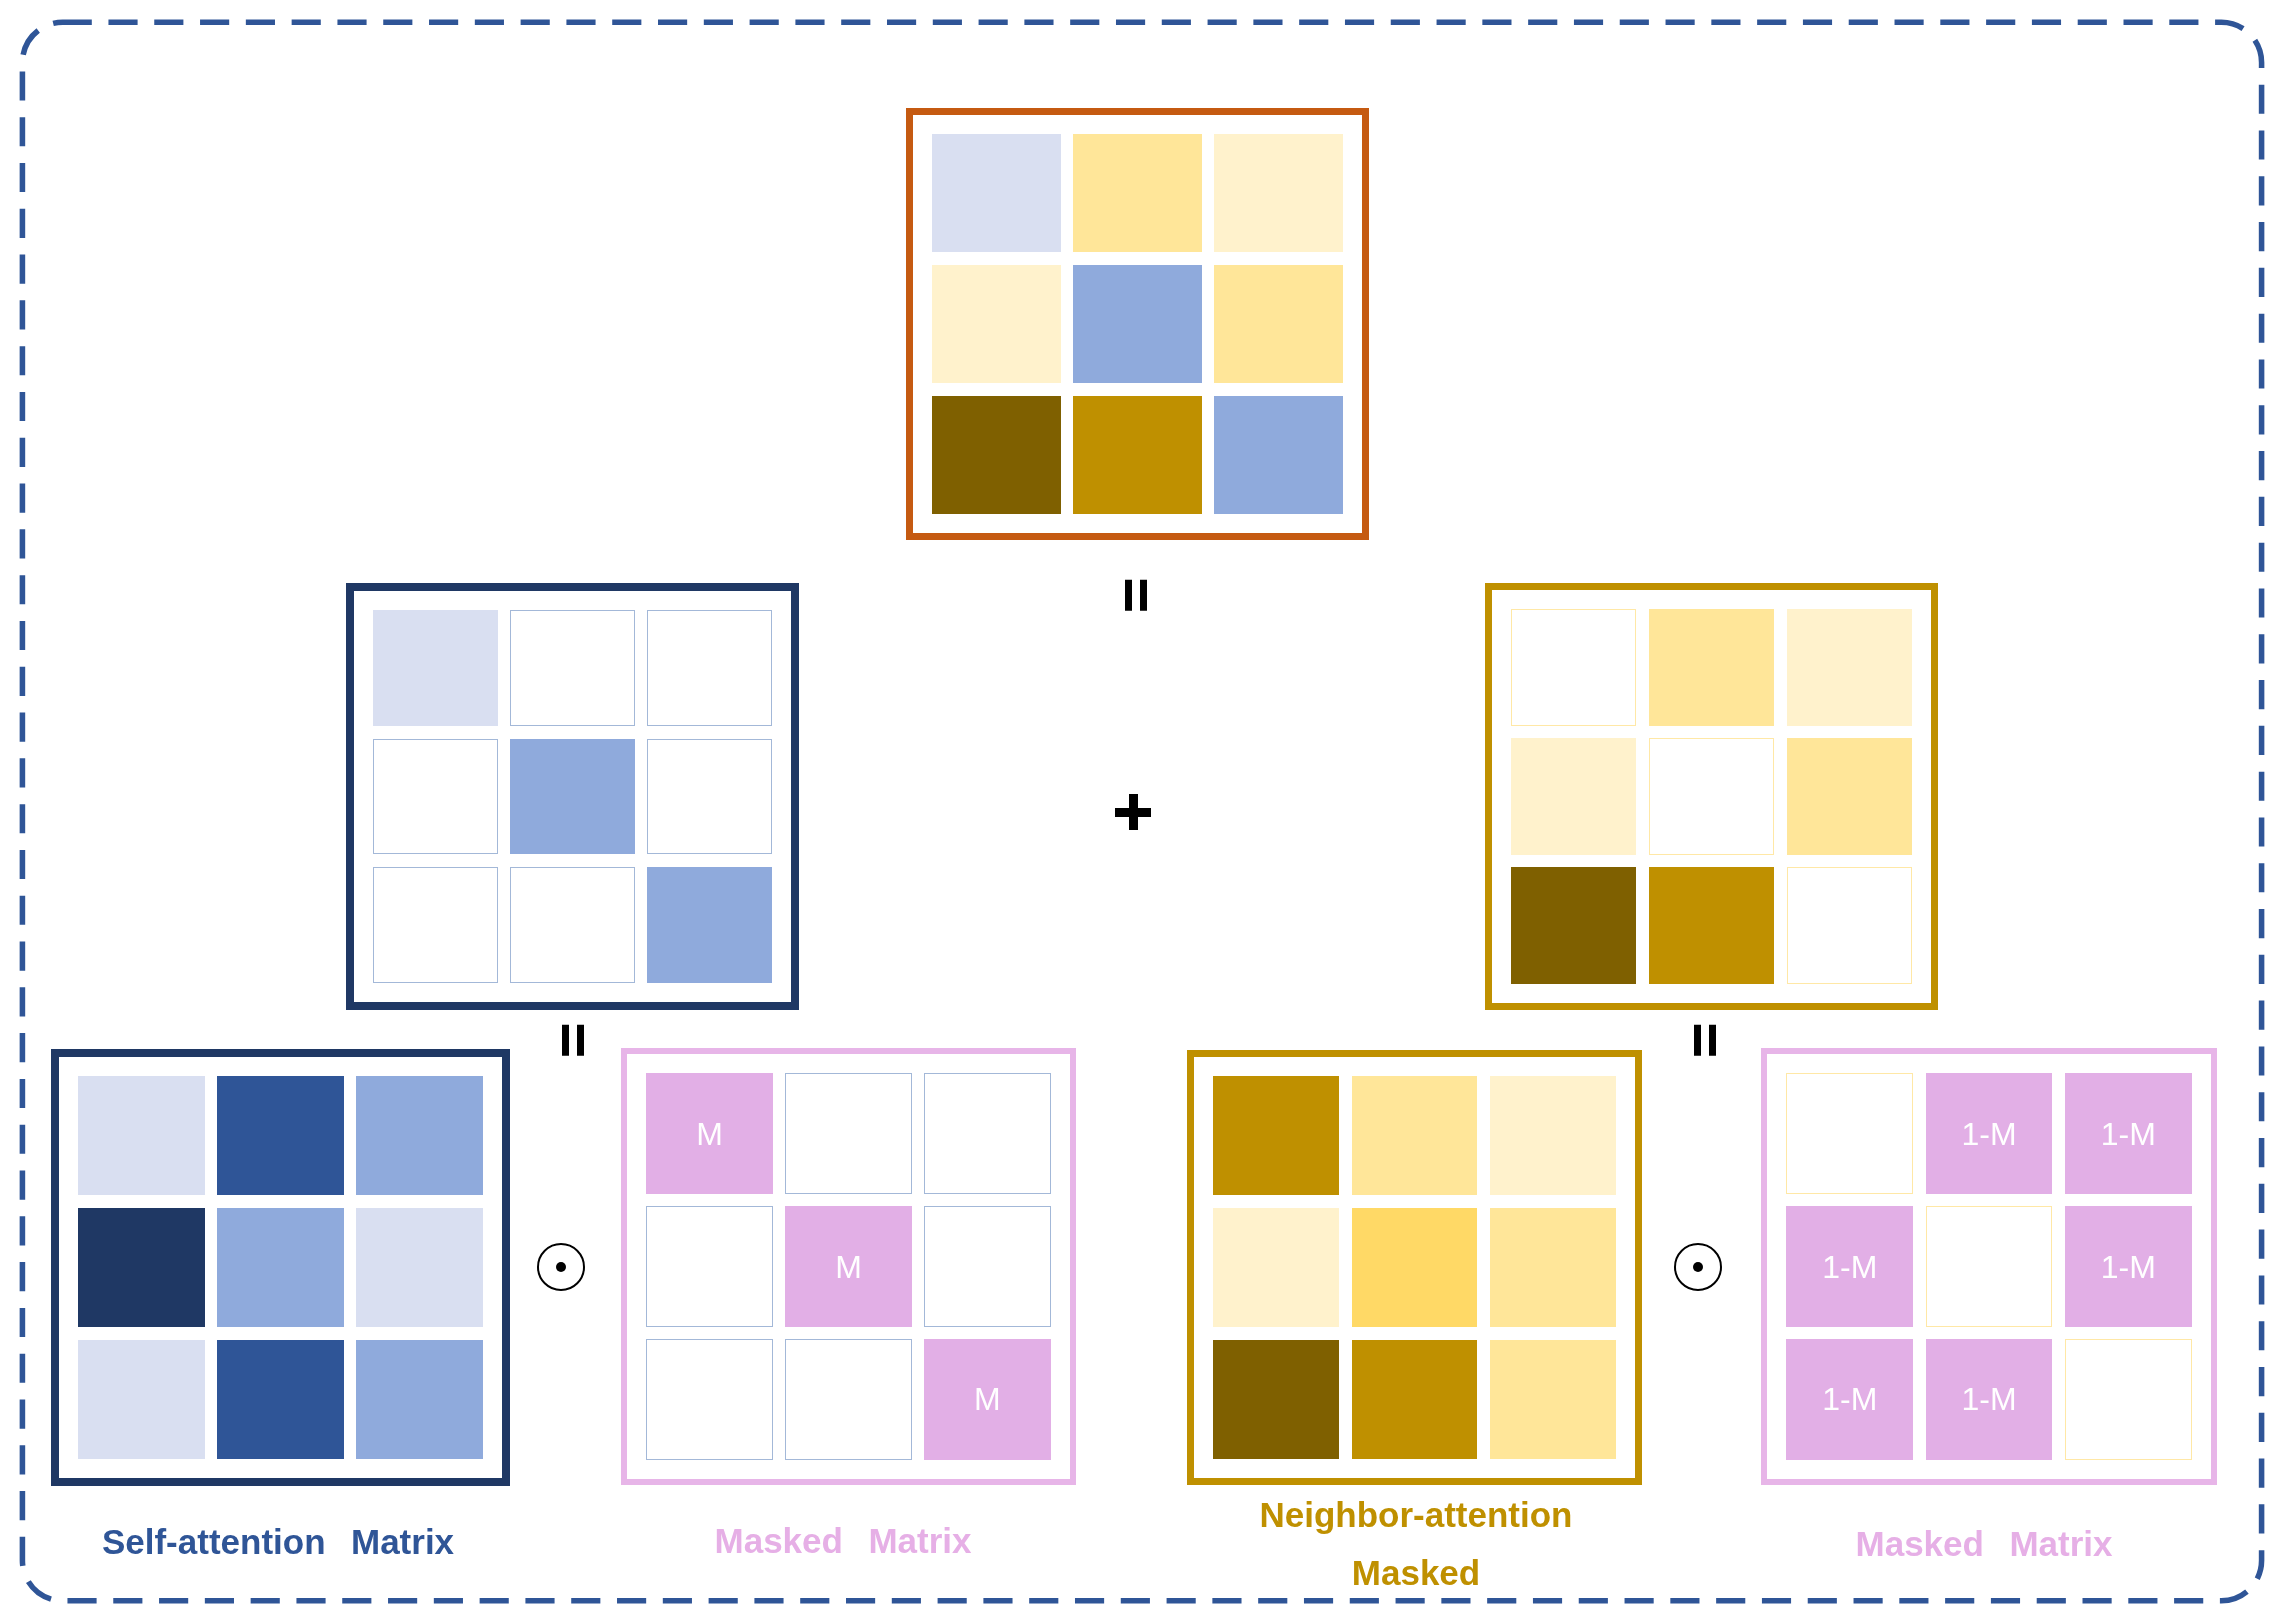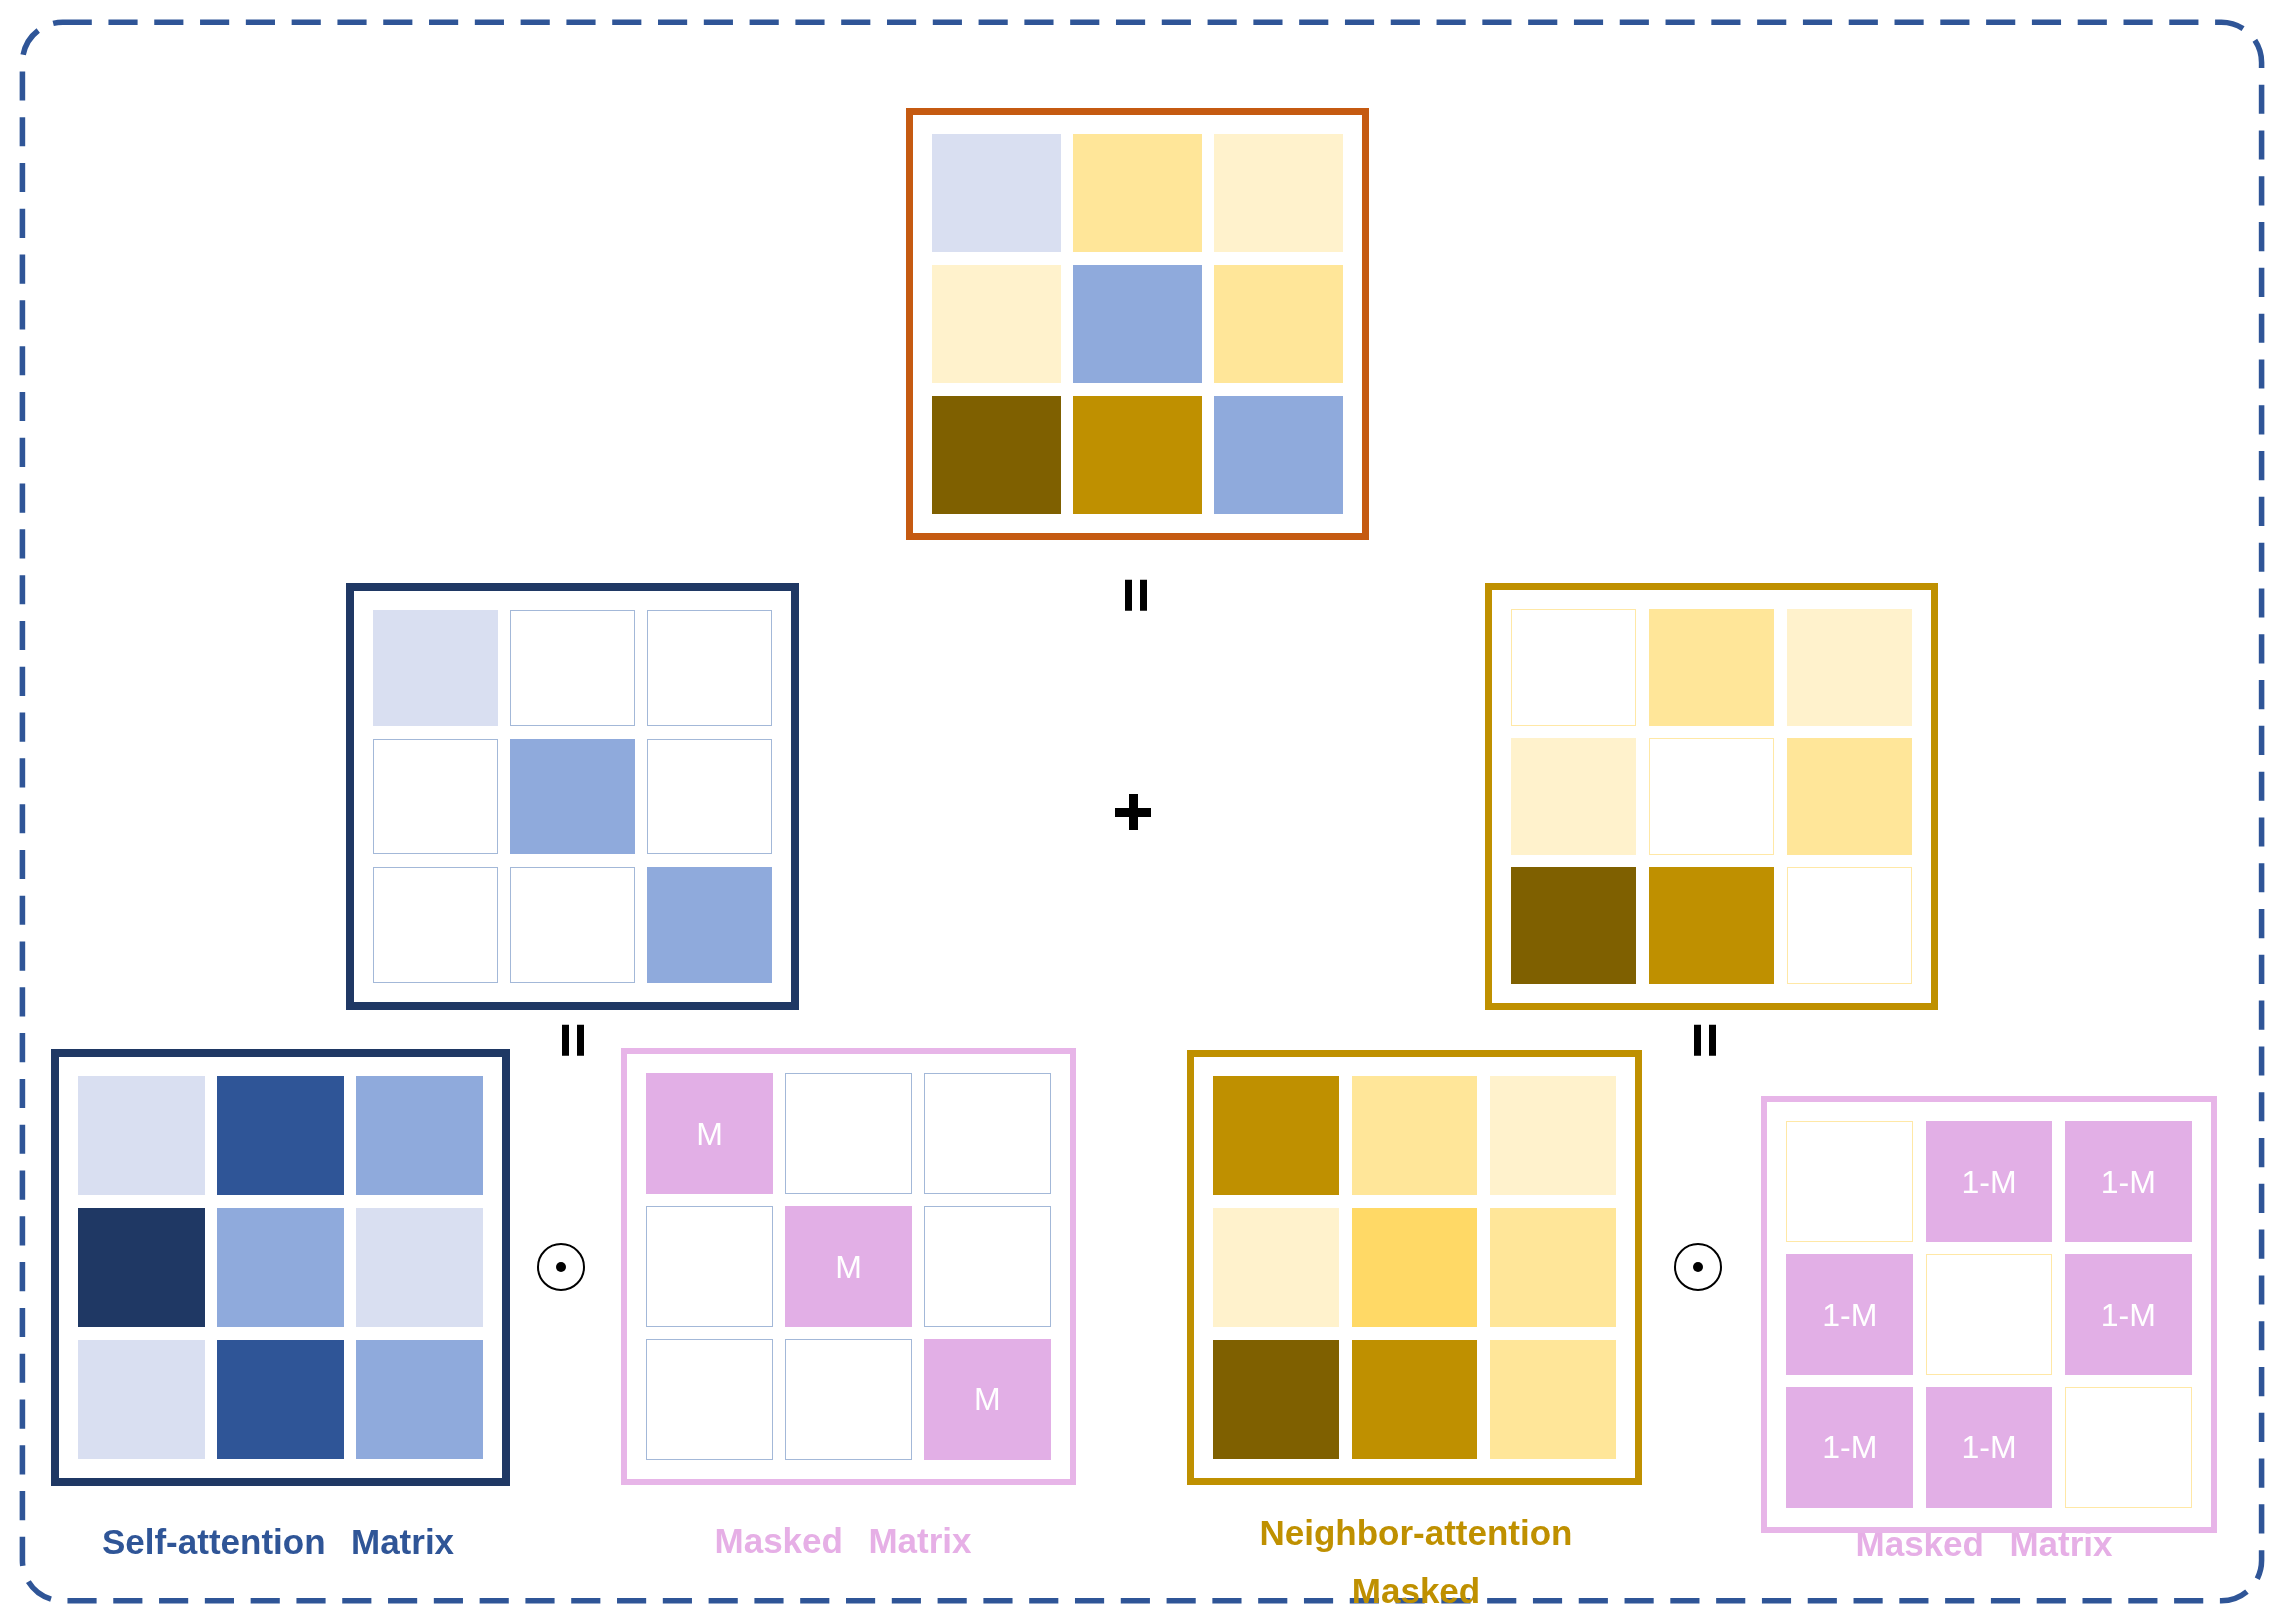--- a/index.html
+++ b/index.html
@@ -12,21 +12,21 @@
     position:absolute;box-sizing:border-box;background:#ffffff;border-style:solid;
     display:grid;grid-template-columns:1fr 1fr 1fr;grid-template-rows:1fr 1fr 1fr;
     gap:12.5px;padding:19.4px;
   }
   .cell{box-sizing:border-box;display:flex;align-items:center;justify-content:center;}
   .cell .cell-text{color:#ffffff;font-size:32px;font-weight:400;line-height:1;}
   .label{position:absolute;transform:translate(-50%,-50%);font-weight:bold;
          white-space:nowrap;text-align:center;line-height:1.65;}
   .label.title{font-size:40px;}
   .label.caption{font-size:35px;word-spacing:0.45em;}
-  .label.two-line{white-space:normal;width:486px;margin-top:18px;}
+  .label.two-line{white-space:normal;width:486px;}
   .op{position:absolute;transform:translate(-50%,-50%);}
   .op-eq{width:22px;height:30.5px;}
   .op-eq::before,.op-eq::after{content:"";position:absolute;top:0;width:7px;height:30.5px;background:#000;}
   .op-eq::before{left:0;}
   .op-eq::after{right:0;}
   .op-plus{width:36px;height:36px;}
   .op-plus::before,.op-plus::after{content:"";position:absolute;background:#000;}
   .op-plus::before{left:0;top:14px;width:36px;height:9px;}
   .op-plus::after{left:14px;top:0;width:9px;height:36px;}
   .op-odot{width:44px;height:44px;border:2.1px solid #000;border-radius:50%;
@@ -121,21 +121,21 @@
       <div class="cell" style="background: rgb(191, 144, 0);"></div>
       <div class="cell" style="background: rgb(255, 230, 153);"></div>
       <div class="cell" style="background: rgb(255, 242, 204);"></div>
       <div class="cell" style="background: rgb(255, 242, 204);"></div>
       <div class="cell" style="background: rgb(255, 217, 102);"></div>
       <div class="cell" style="background: rgb(255, 230, 153);"></div>
       <div class="cell" style="background: rgb(127, 96, 0);"></div>
       <div class="cell" style="background: rgb(191, 144, 0);"></div>
       <div class="cell" style="background: rgb(255, 230, 153);"></div>
     </div>
-  <div class="matrix" style="left: 1761px; top: 1048px; width: 456px; height: 437px; border-color: rgb(231, 181, 232); border-width: 6.2px; margin-top: 48px;">
+  <div class="matrix" style="left: 1761px; top: 1048px; width: 456px; height: 437px; border-color: rgb(231, 181, 232); border-width: 6.2px;">
       <div class="cell" style="background: rgb(255, 255, 255); border: 1.4px solid rgb(255, 232, 166);"></div>
       <div class="cell" style="background: rgb(226, 175, 230);">
         <span class="cell-text">1-M</span>
       </div>
       <div class="cell" style="background: rgb(226, 175, 230);">
         <span class="cell-text">1-M</span>
       </div>
       <div class="cell" style="background: rgb(226, 175, 230);">
         <span class="cell-text">1-M</span>
       </div>

